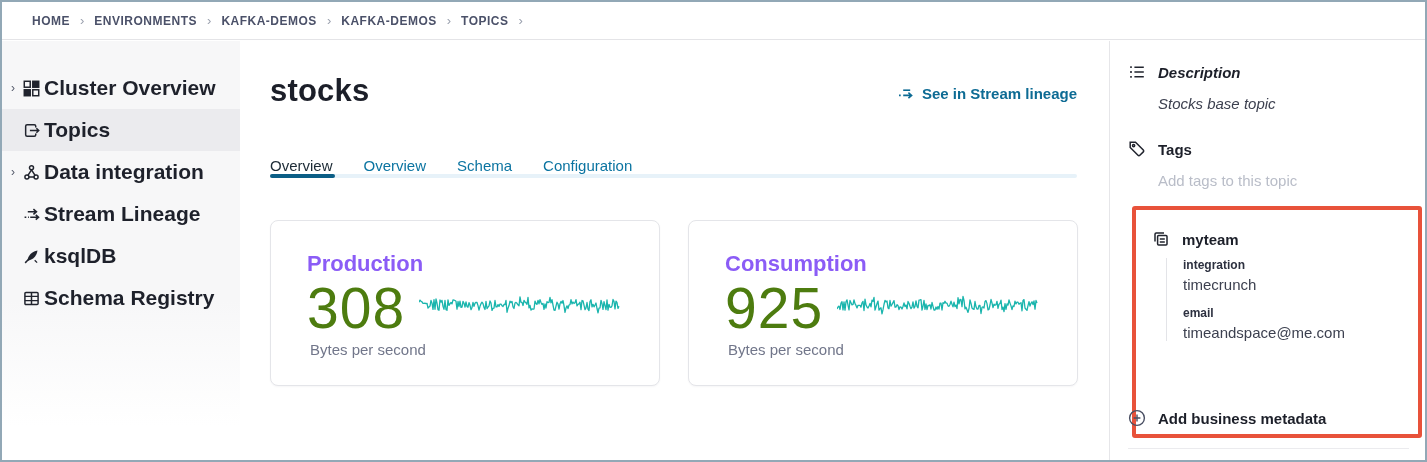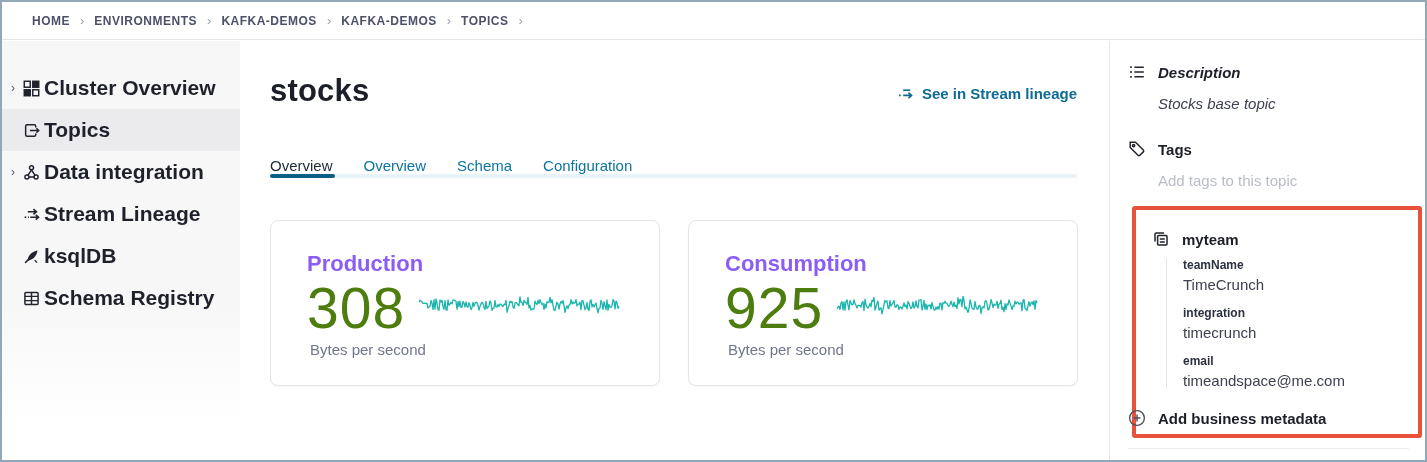--- a/index.html
+++ b/index.html
@@ -261,24 +261,20 @@
           <svg width="18" height="18" viewBox="0 0 18 18" fill="none" stroke="#21242e" stroke-width="1.5">
             <path d="M3 11.5 V4.2 A1.2 1.2 0 0 1 4.2 3 H12"></path>
             <rect x="5.6" y="5.6" width="9.4" height="9.4" rx="1"></rect>
             <path d="M7.8 9 h5 M7.8 12 h5"></path>
           </svg>
         </span>
         <span class="sec-title">myteam</span>
       </div>
       <div class="bm-fields">
         <div class="bm-field">
-          <div class="bm-label">teamName</div>
-          <div class="bm-value">TimeCrunch</div>
-        </div>
-        <div class="bm-field">
           <div class="bm-label">integration</div>
           <div class="bm-value">timecrunch</div>
         </div>
         <div class="bm-field">
           <div class="bm-label">email</div>
           <div class="bm-value">timeandspace@me.com</div>
         </div>
       </div>
     </div>
 

